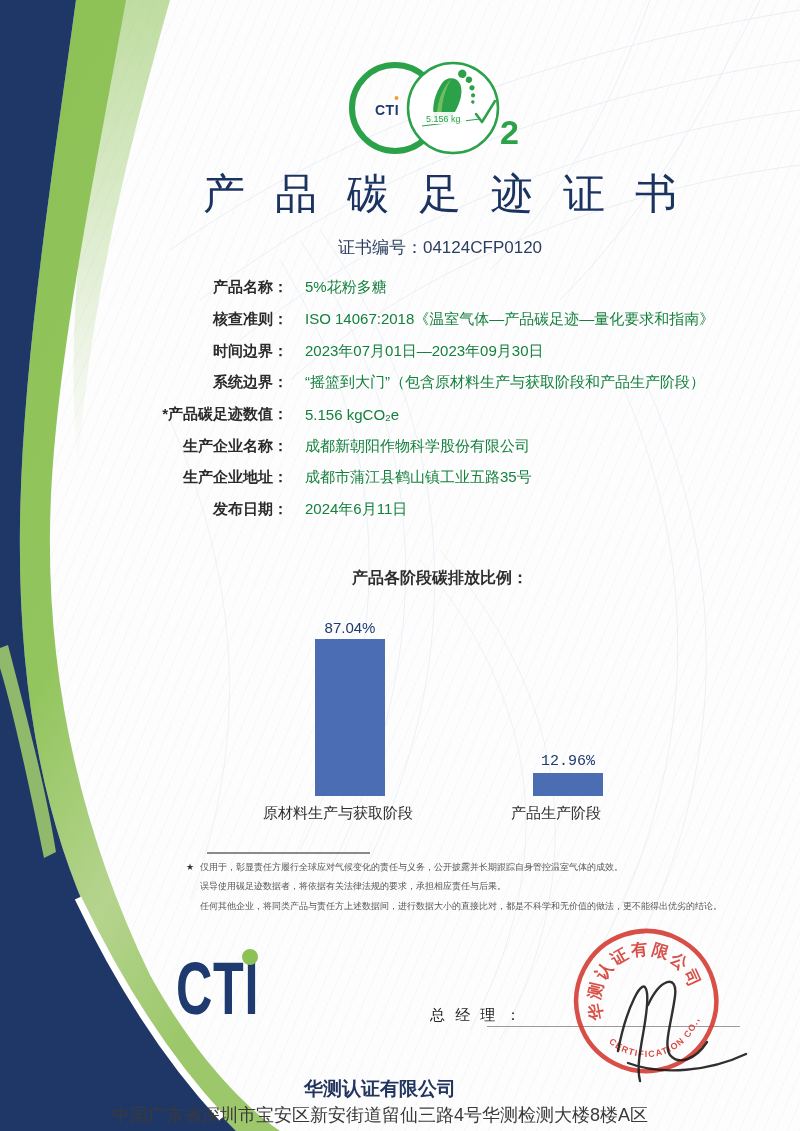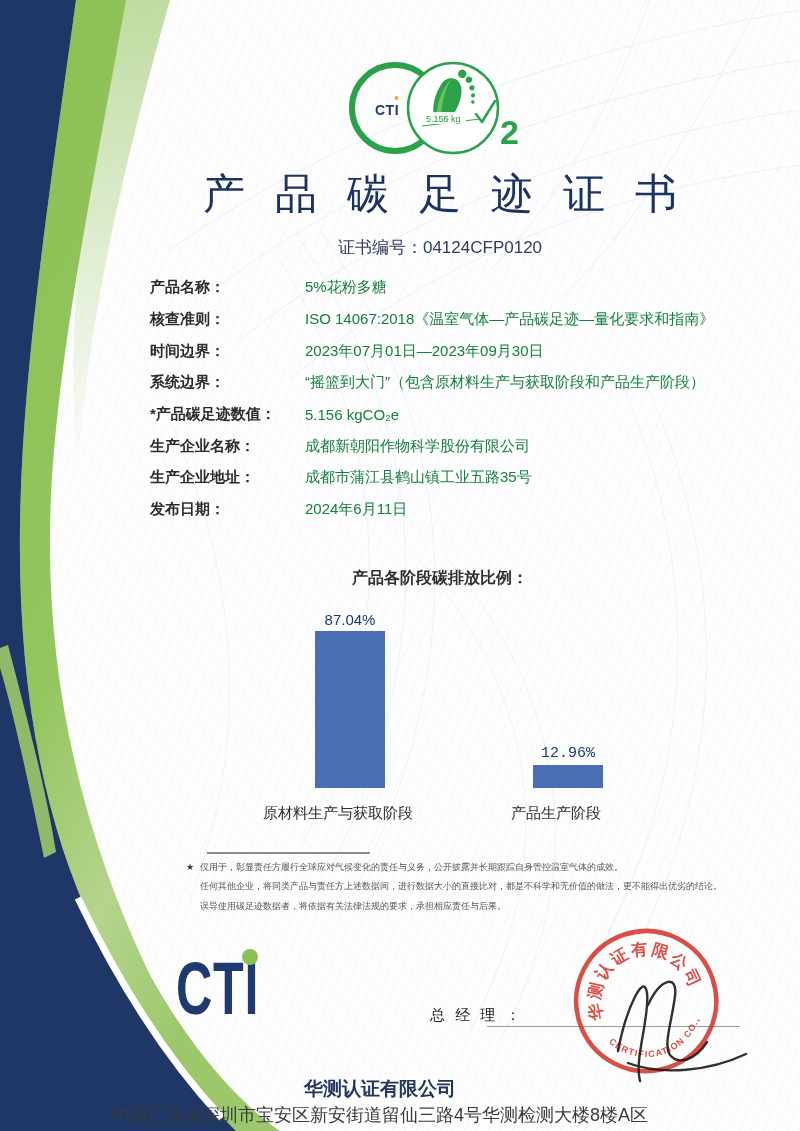--- a/index.html
+++ b/index.html
@@ -26,29 +26,29 @@
     letter-spacing:30px;text-indent:30px;white-space:nowrap;
   }
   .cert-line{
     position:absolute;left:80px;top:236px;width:720px;text-align:center;
     font-size:17px;color:#2c3e5f;white-space:nowrap;
   }
 
   
   .fields{position:absolute;left:150px;top:272px;width:620px;}
   .field-row{display:flex;height:31.7px;align-items:center;}
-  .field-label{width:138px;text-align:left;font-weight:700;color:#2b2b2b;font-size:15px;white-space:nowrap;}
+  .field-label{width:138px;text-align:right;font-weight:700;color:#2b2b2b;font-size:15px;white-space:nowrap;}
   .field-value{margin-left:17px;color:#15803d;font-size:15px;white-space:nowrap;}
 
   
   .chart{position:absolute;left:230px;top:558px;width:420px;height:270px;}
   .chart-title{position:absolute;top:10px;left:0;width:100%;text-align:center;
     font-size:16px;font-weight:700;color:#2e2e2e;}
   .plot{position:absolute;top:42px;left:0;right:0;bottom:28px;}
-  .bar-col{position:absolute;bottom:12px;width:94px;display:flex;flex-direction:column;align-items:center;}
+  .bar-col{position:absolute;bottom:4px;width:94px;display:flex;flex-direction:column;align-items:center;}
   .bar-col .val{font-size:15px;color:#1e3a70;margin-bottom:3px;white-space:nowrap;}
   .bar{width:70px;background:#4a6db4;}
   .bar-col.c1{left:73px;} .bar-col.c2{left:291px;font-family:Liberation Mono, monospace;}
   .cats{position:absolute;bottom:4px;left:0;width:100%;height:20px;}
   .cats span{position:absolute;width:240px;text-align:center;font-size:15px;color:#2e2e2e;white-space:nowrap;}
   .cats .cat1{left:-12px;} .cats .cat2{left:206px;}
 
   
   .divider{position:absolute;left:207px;top:852px;width:163px;height:1.5px;background:#8a8a8a;}
   .disclaimer{position:absolute;left:186px;top:858px;width:560px;font-size:9px;color:#565656;}
@@ -203,24 +203,24 @@
 
   <div class="divider"></div>
   <div class="disclaimer">
     <div class="disc-line">
       <span class="disc-star">★</span>
     </div>
     <div class="disc-line">
       <span>仅用于，彰显责任方履行全球应对气候变化的责任与义务，公开披露并长期跟踪自身管控温室气体的成效。</span>
     </div>
     <div class="disc-line">
+      <span>误导使用碳足迹数据者，将依据有关法律法规的要求，承担相应责任与后果。</span>
+    </div>
+    <div class="disc-line">
       <span>任何其他企业，将同类产品与责任方上述数据间，进行数据大小的直接比对，都是不科学和无价值的做法，更不能得出优劣的结论。</span>
-    </div>
-    <div class="disc-line">
-      <span>误导使用碳足迹数据者，将依据有关法律法规的要求，承担相应责任与后果。</span>
     </div>
   </div>
 
   <div class="gm-label">总 经 理 ：</div>
   <div class="sig-line"></div>
 
   <svg class="seal" viewBox="0 0 190 180" xmlns="http://www.w3.org/2000/svg">
     <g transform="rotate(-18 90 90)" opacity="0.88">
       <circle cx="87" cy="87" r="70" fill="none" stroke="#d4382f" stroke-width="4.5"></circle>
       <path id="sealTop" d="M44,103 A46,46 0 1 1 130,103" fill="none"></path>

